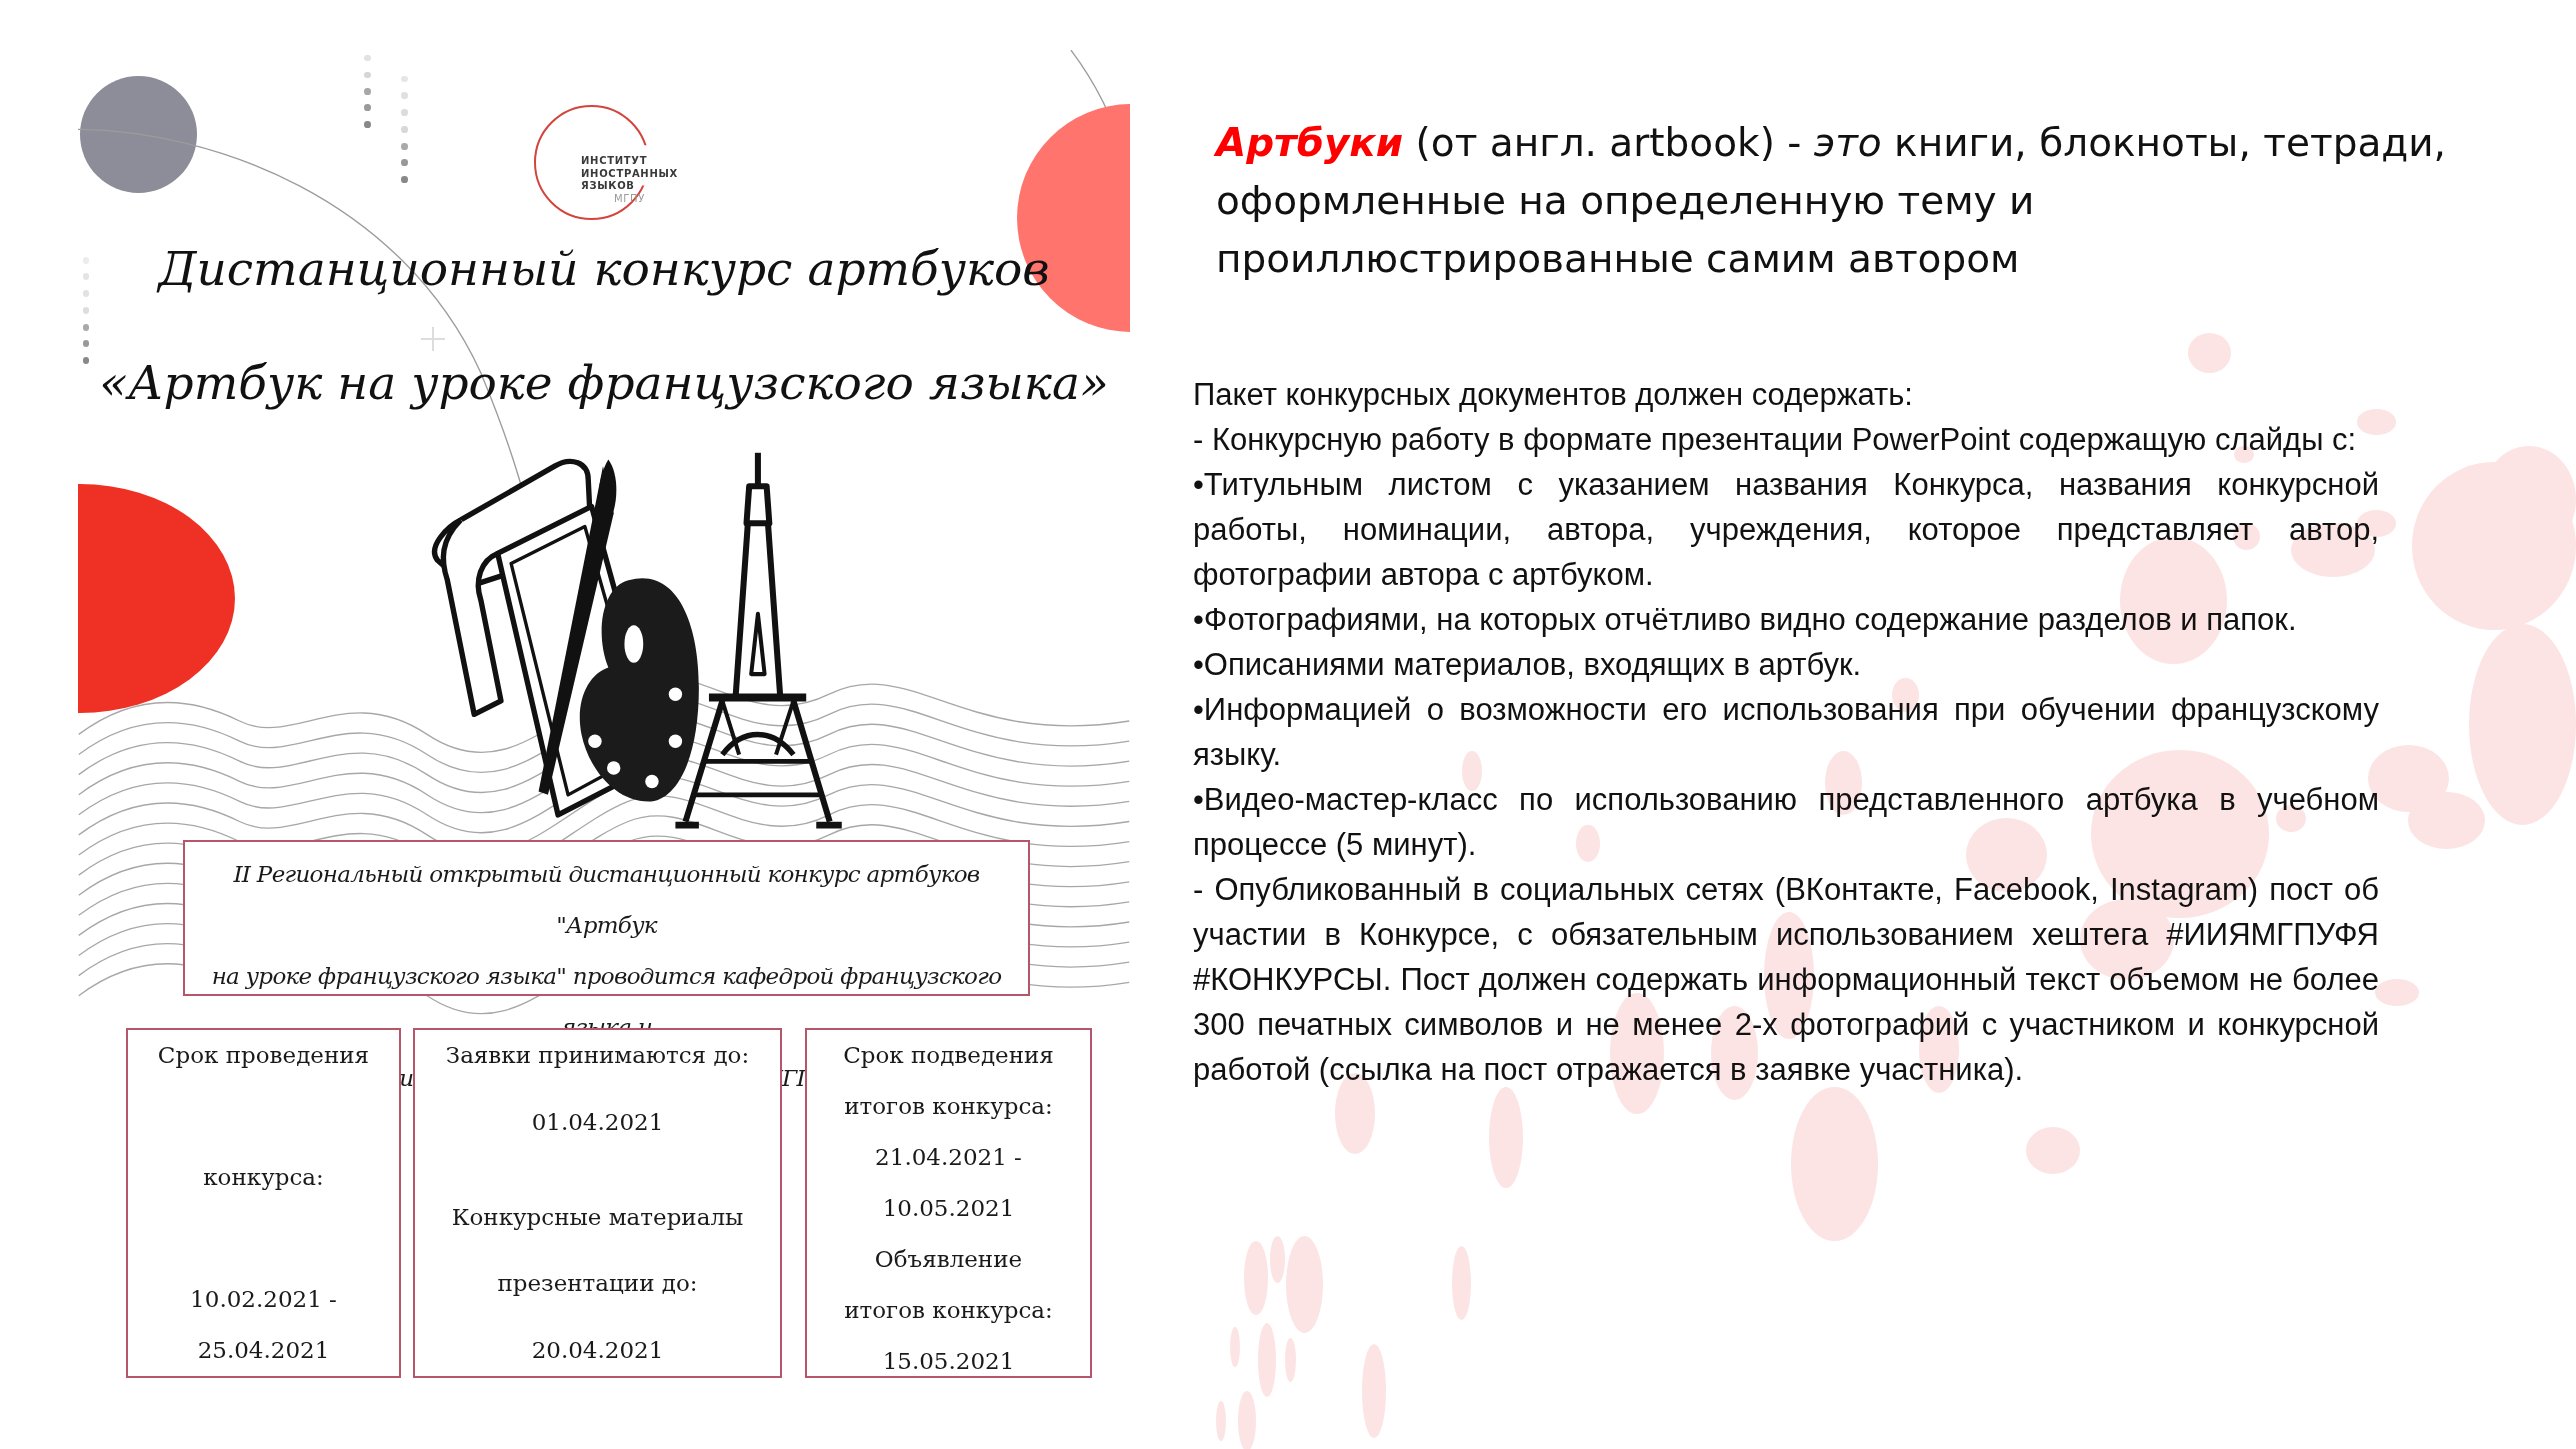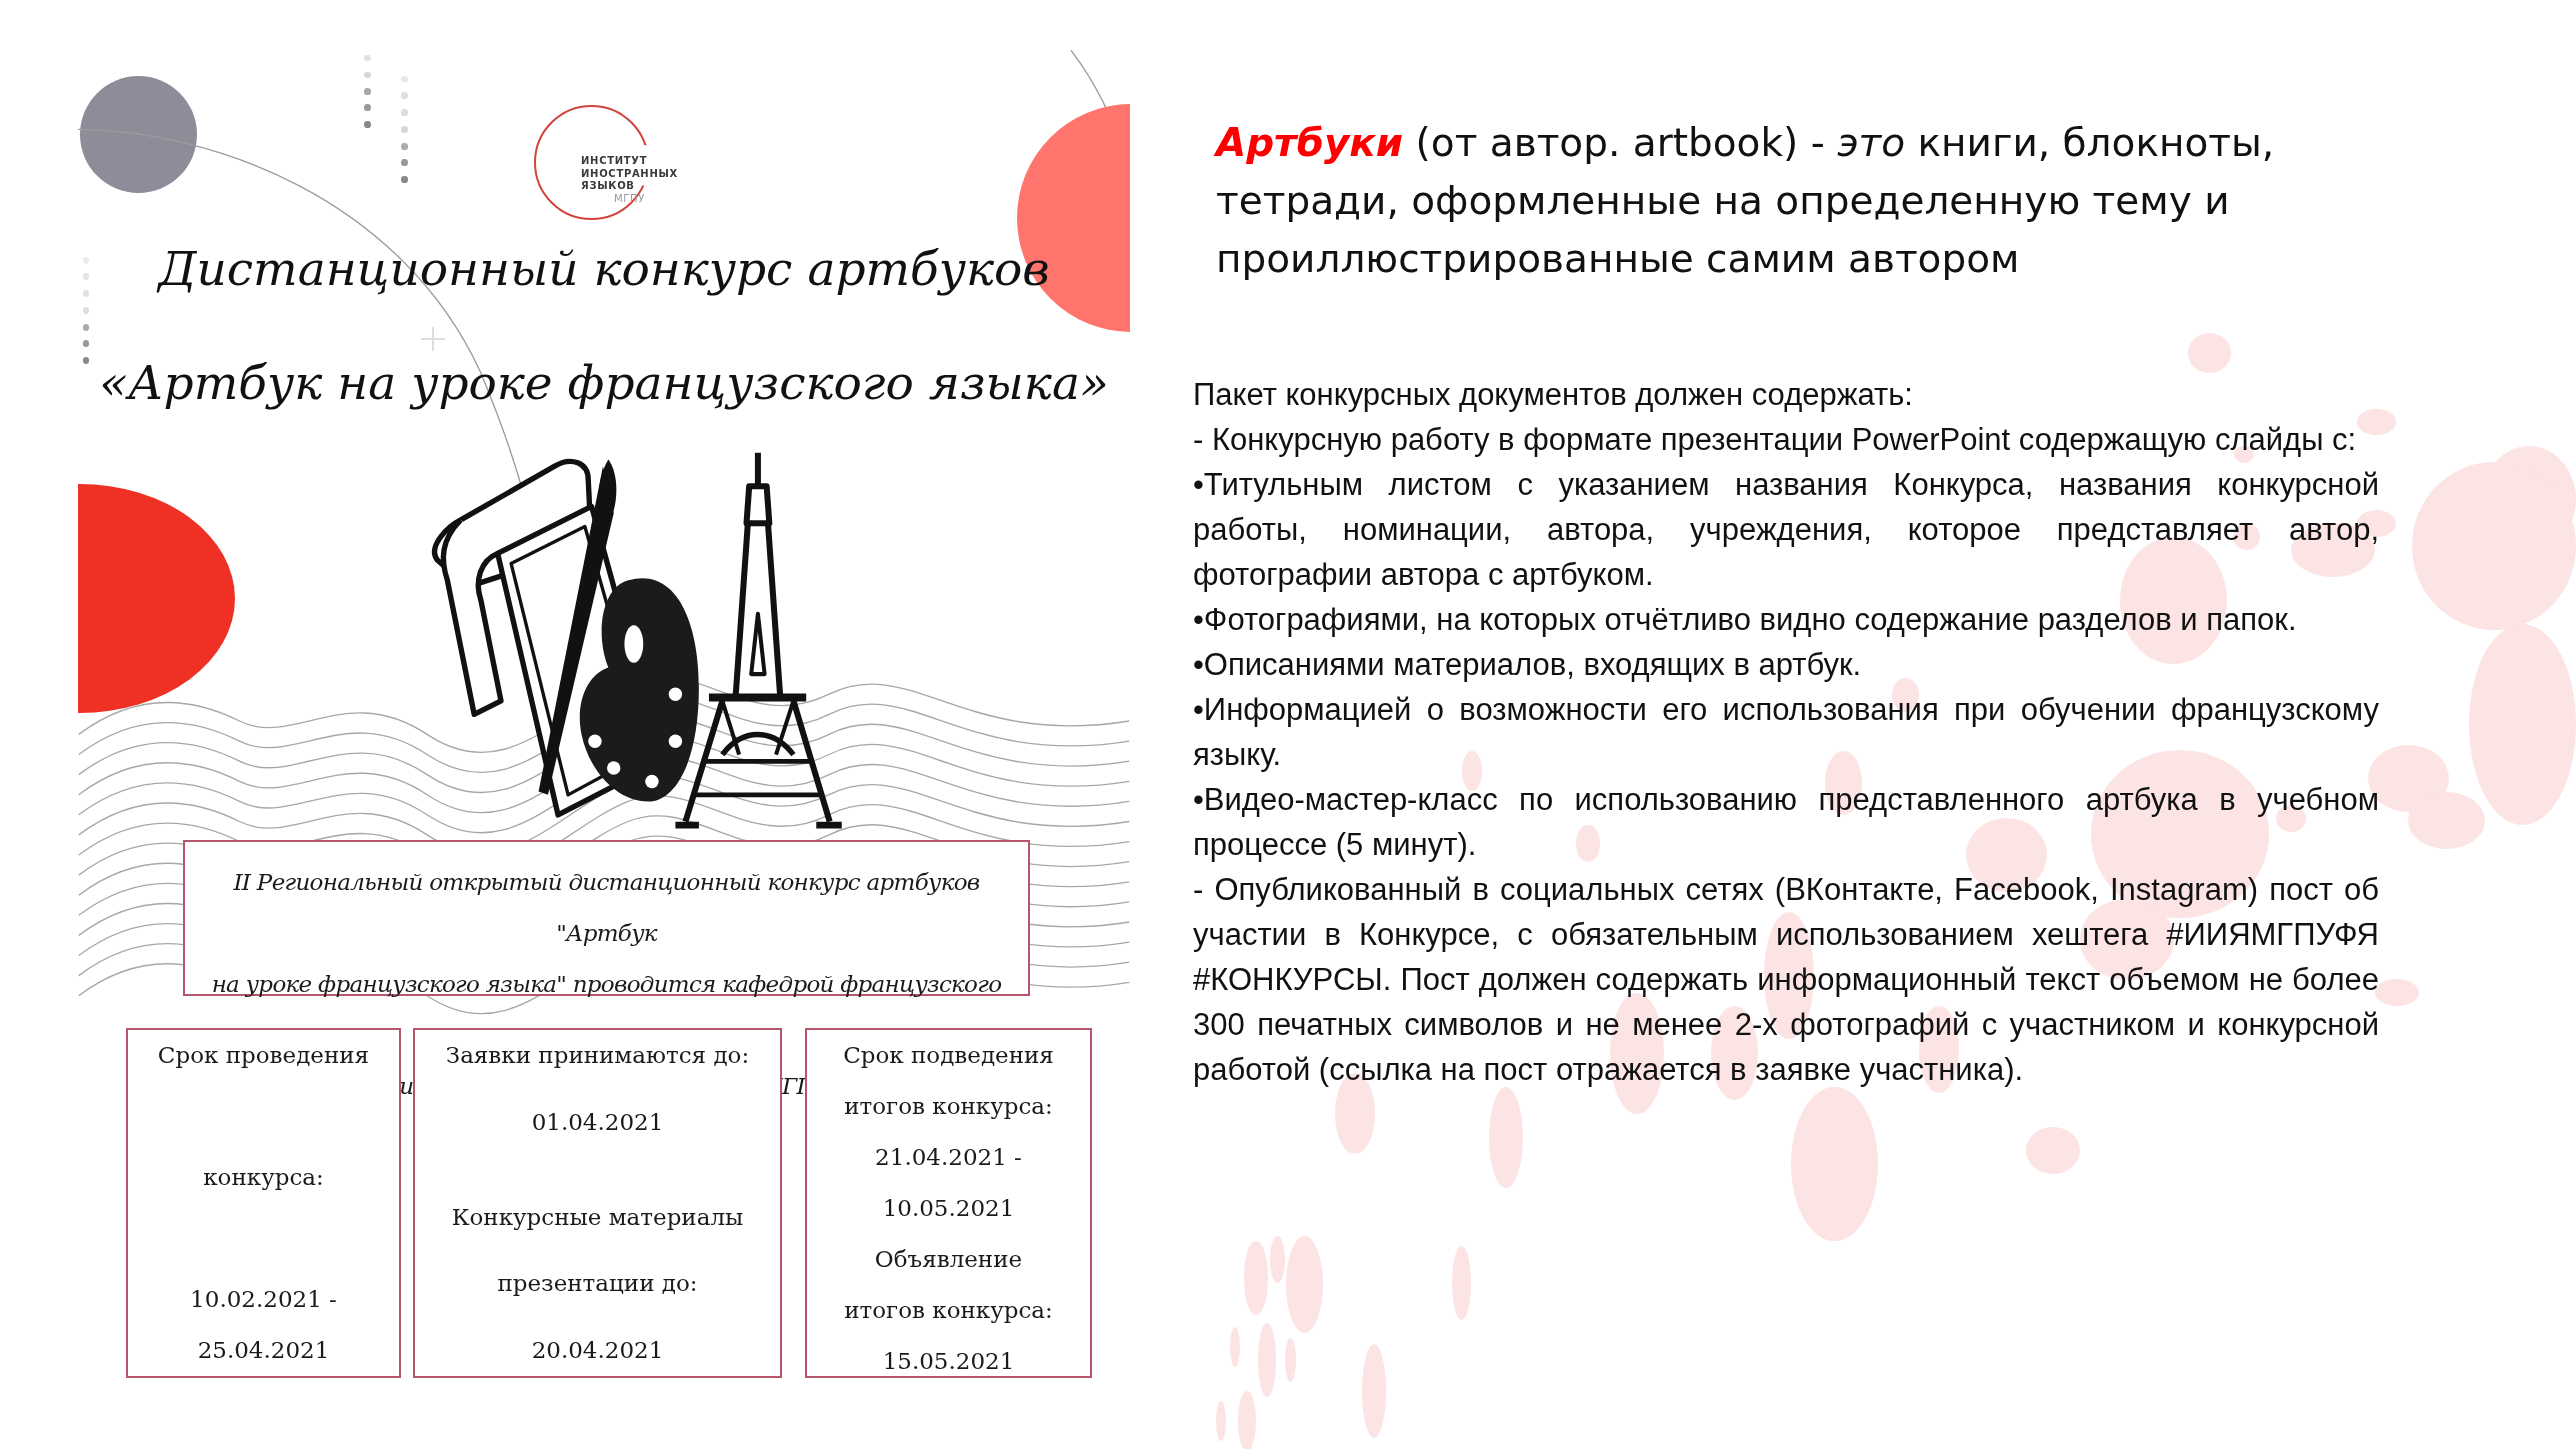--- a/index.html
+++ b/index.html
@@ -16,21 +16,21 @@
   .poster-title.t2 { top:305px; font-size:47px; }
 
   #logo { position:absolute; left:436px; top:35px; width:161px; height:161px; }
   #logo .ring { position:absolute; left:20px; top:20px; width:115px; height:115px; border-radius:50%; border:2.7px solid #d2443c; box-sizing:border-box; clip-path: polygon(0 0, 100% 0, 100% 35%, 62% 35%, 62% 70%, 100% 70%, 100% 100%, 0 100%); }
   #logo .txt { position:absolute; left:67px; top:70px; font-family:"DejaVu Sans", sans-serif; font-weight:bold; font-size:10px; line-height:12.7px; color:#3a3a3a; letter-spacing:0.7px; }
   #logo .txt .muted { color:#9a9a9a; font-weight:normal;text-align:center; }
 
   .dot { position:absolute; width:6.7px; height:6.7px; border-radius:50%; }
 
   .info-box { position:absolute; border:2px solid #b5566a; background:#ffffff; box-sizing:border-box; text-align:center; font-family:"DejaVu Serif", serif; color:#1a1a1a; }
-  #region-box { left:105px; top:790px; width:847px; height:156px; font-size:23px; line-height:51px; padding-top:15px; font-style:italic; letter-spacing:-0.7px; }
+  #region-box { left:105px; top:790px; width:847px; height:156px; font-size:23px; line-height:51px; padding-top:7px; font-style:italic; letter-spacing:-0.7px; }
   .date-box { top:978px; height:350px; font-size:23px; line-height:51px; display:flex; flex-direction:column; justify-content:space-between; }
   #box1 { left:48px; width:275px; }
   #box2 { left:335px; width:369px; }
   #box3 { left:727px; width:287px; }
   .date-box .gap { height:13.4px; }
 
   
   #definition { position:absolute; left:1216px; top:114px; width:1248px; font-family:"DejaVu Sans", sans-serif; font-size:39px; line-height:58px; color:#111; }
   #definition .hl { color:#ff0000; font-weight:bold; font-style:italic; }
   #definition .it { font-style:italic; }
@@ -217,21 +217,21 @@
   <div id="box3" class="info-box date-box">
     <div>Срок подведения</div>
     <div>итогов конкурса:</div>
     <div>21.04.2021 - 10.05.2021</div>
     <div>Объявление</div>
     <div>итогов конкурса:</div>
     <div>15.05.2021</div>
   </div>
 </div>
 
-<div id="definition"><span class="hl">Артбуки</span><span> (от автор. artbook) - </span><span class="it">это</span><span> книги, блокноты, тетради, оформленные на определенную тему и проиллюстрированные самим автором</span></div>
+<div id="definition"><span class="hl">Артбуки</span><span> (от англ. artbook) - </span><span class="it">это</span><span> книги, блокноты, тетради, оформленные на определенную тему и проиллюстрированные самим автором</span></div>
 
 <div id="requirements">
   <p>Пакет конкурсных документов должен содержать:</p>
   <p>- Конкурсную работу в формате презентации PowerPoint содержащую слайды с:</p>
   <p>•Титульным листом с указанием названия Конкурса, названия конкурсной работы, номинации, автора, учреждения, которое представляет автор, фотографии автора с артбуком.</p>
   <p>•Фотографиями, на которых отчётливо видно содержание разделов и папок.</p>
   <p>•Описаниями материалов, входящих в артбук.</p>
   <p>•Информацией о возможности его использования при обучении французскому языку.</p>
   <p>•Видео-мастер-класс по использованию представленного артбука в учебном процессе (5 минут).</p>
   <p>- Опубликованный в социальных сетях (ВКонтакте, Facebook, Instagram) пост об участии в Конкурсе, с обязательным использованием хештега #ИИЯМГПУФЯ #КОНКУРСЫ. Пост должен содержать информационный текст объемом не более 300 печатных символов и не менее 2-х фотографий с участником и конкурсной работой (ссылка на пост отражается в заявке участника).</p>

